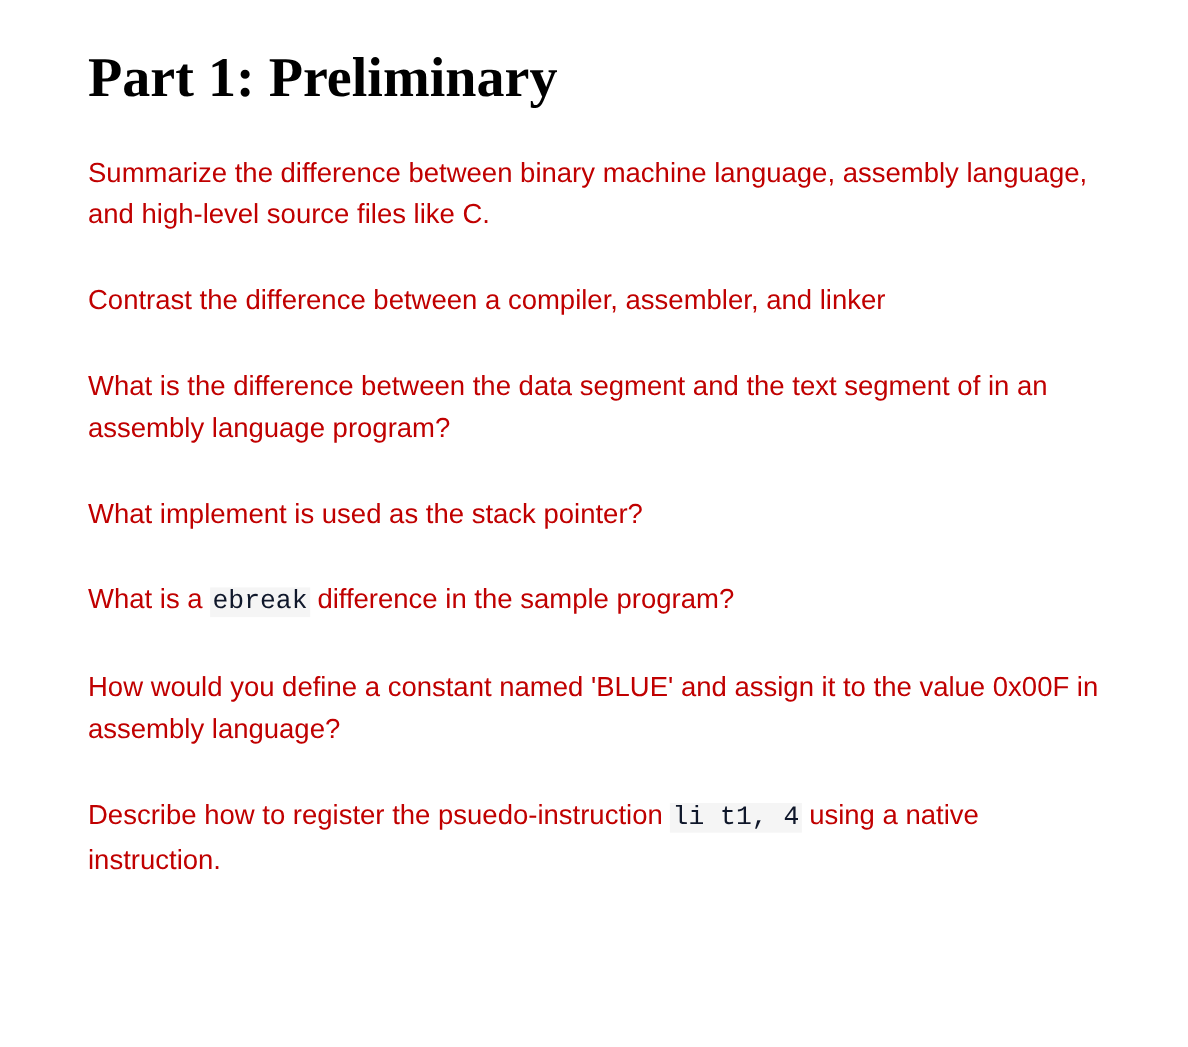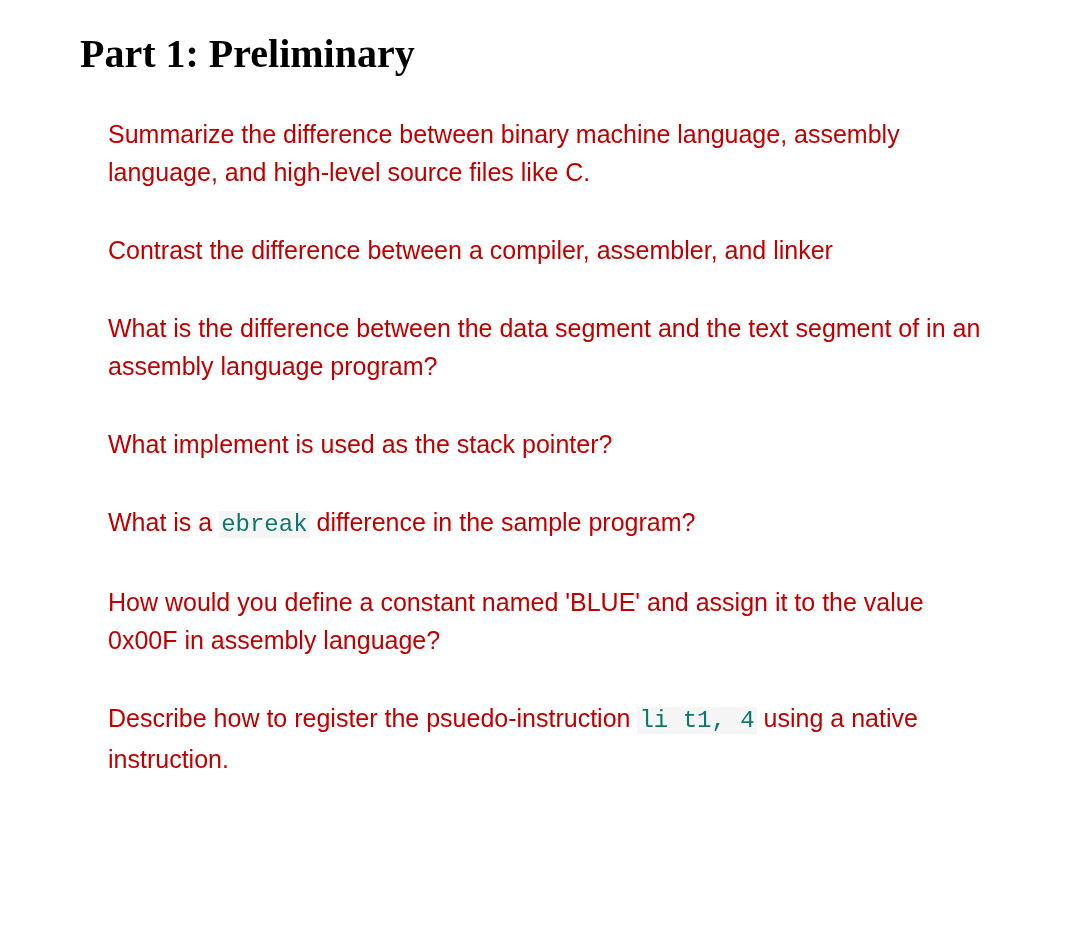--- a/index.html
+++ b/index.html
@@ -9,35 +9,35 @@
     }
     body {
       font-family: 'Segoe UI', Tahoma, Geneva, Verdana, sans-serif;
       background: #ffffff;
       width: 1080px;
       height: 952px;
       padding: 30px 80px 60px 80px;
     }
     .heading {
       font-family: 'Times New Roman', Times, serif;
-      font-size: 40px;
+      font-size: 51px;
       font-weight: bold;
       color: #000000;
       margin-bottom: 38px;
+      margin-top: 12px;
     }
     .question {
       font-size: 25px;
       color: #c00000;
       line-height: 1.52;
       margin-bottom: 40px;
-      margin-left: 28px;
     }
     .code-inline {
       font-family: 'Consolas', 'Courier New', monospace;
-      color: #0f766e;
+      color: #0f172a;
       background: #f5f5f5;
       font-size: 24px;
       padding: 0 2px;
       text-align: center;
     }
   </style>
 </head>
 <body>
 
 <h1 class="heading">Part 1: Preliminary</h1>

